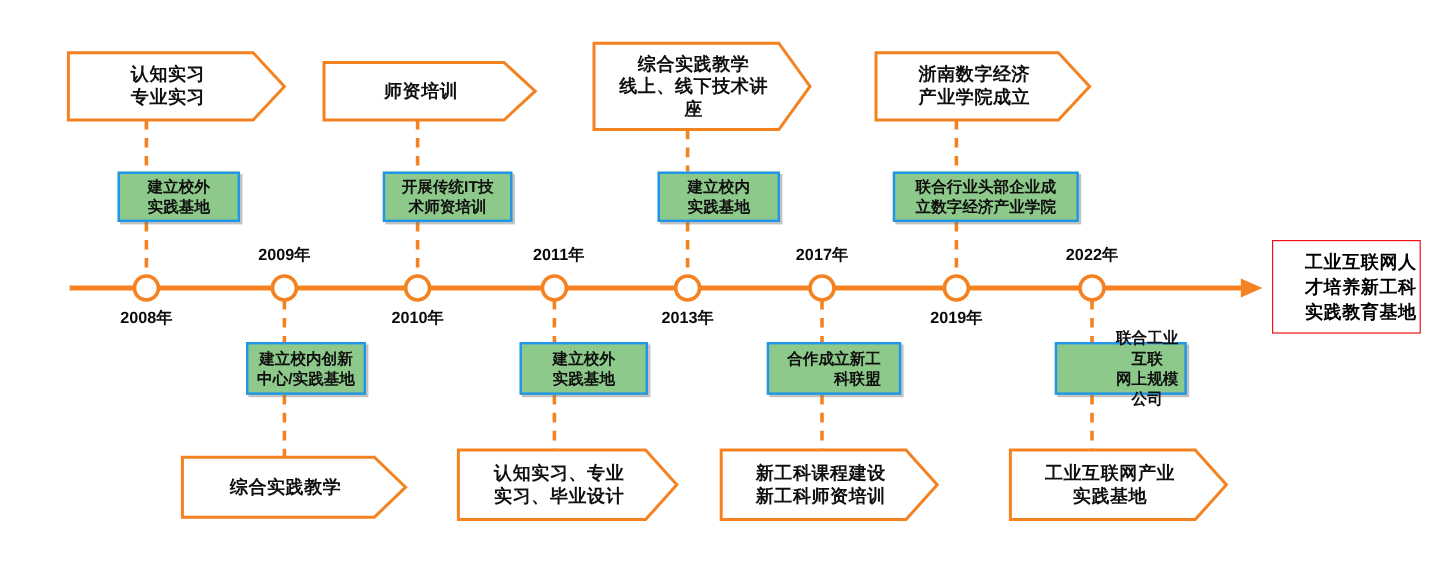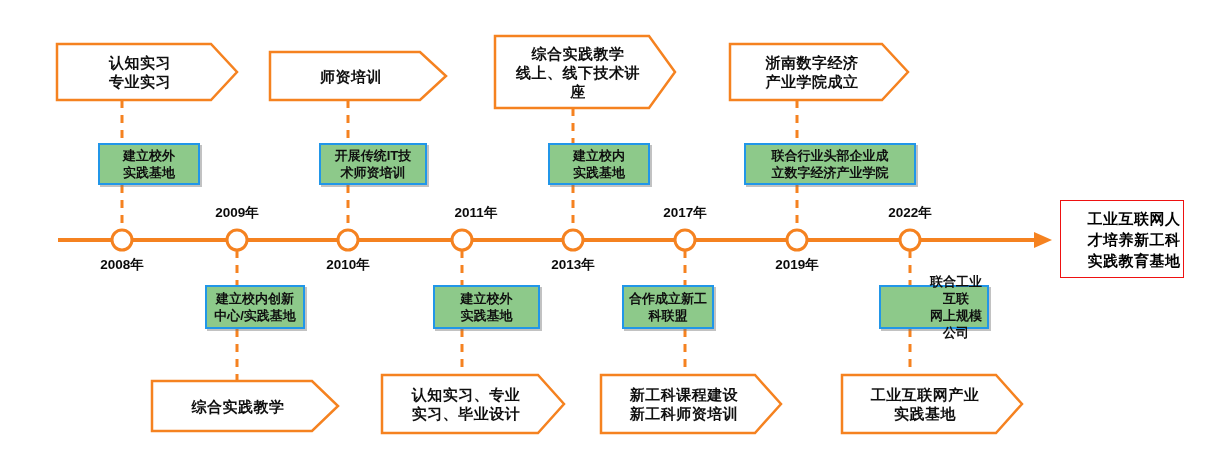--- a/index.html
+++ b/index.html
@@ -69,21 +69,21 @@
       <polygon points="152,381 312,381 338,406 312,431 152,431" fill="#FFFFFF" stroke="#F58220" stroke-width="2.5" stroke-linejoin="miter"></polygon>
       <polygon points="382,375 538,375 564,404 538,433 382,433" fill="#FFFFFF" stroke="#F58220" stroke-width="2.5" stroke-linejoin="miter"></polygon>
       <polygon points="601,375 755,375 781,404 755,433 601,433" fill="#FFFFFF" stroke="#F58220" stroke-width="2.5" stroke-linejoin="miter"></polygon>
       <polygon points="842,375 996,375 1022,404 996,433 842,433" fill="#FFFFFF" stroke="#F58220" stroke-width="2.5" stroke-linejoin="miter"></polygon>
     </svg>
 
   <div id="years-layer">
       <div class="year" style="left: 82px; width: 80px; top: 256px;">2008年</div>
       <div class="year" style="left: 197px; width: 80px; top: 204px;">2009年</div>
       <div class="year" style="left: 308px; width: 80px; top: 256px;">2010年</div>
-      <div class="year" style="left: 436px; width: 80px; top: 204px;">2011年</div>
+      <div class="year" style="left: 407px; width: 80px; top: 204px; text-align: right;">2011年</div>
       <div class="year" style="left: 533px; width: 80px; top: 256px;">2013年</div>
       <div class="year" style="left: 645px; width: 80px; top: 204px;">2017年</div>
       <div class="year" style="left: 757px; width: 80px; top: 256px;">2019年</div>
       <div class="year" style="left: 870px; width: 80px; top: 204px;">2022年</div>
     </div>
   <div id="banners-layer">
       <div class="banner" style="left: 57px; top: 44px; width: 180px; height: 56px;">
         <span class="txt">认知实习
 专业实习</span>
       </div>
@@ -115,27 +115,27 @@
 实践基地</span>
       </div>
     </div>
   <div id="milestones-layer">
       <div class="gbox" style="left: 73px; top: 143px; width: 102px; height: 42px;">建立校外
 实践基地</div>
       <div class="gbox" style="left: 294px; top: 143px; width: 108px; height: 42px;">开展传统IT技
 术师资培训</div>
       <div class="gbox" style="left: 523px; top: 143px; width: 102px; height: 42px;">建立校内
 实践基地</div>
-      <div class="gbox" style="left: 719px; top: 143px; width: 172px; height: 42px;">联合行业头部企业成
+      <div class="gbox" style="left: 719px; top: 143px; width: 155px; height: 42px;">联合行业头部企业成
 立数字经济产业学院</div>
       <div class="gbox" style="left: 180px; top: 285px; width: 100px; height: 44px;">建立校内创新
 中心/实践基地</div>
       <div class="gbox" style="left: 408px; top: 285px; width: 107px; height: 44px;">建立校外
 实践基地</div>
-      <div class="gbox" style="left: 597px; top: 285px; width: 92px; height: 44px;">合作成立新工
+      <div class="gbox" style="left: 614px; top: 285px; width: 112px; height: 44px; text-align: right;">合作成立新工
 科联盟</div>
       <div class="gbox" style="left: 854px; top: 285px; width: 110px; height: 44px; padding-left: 44px;">联合工业互联
 网上规模公司</div>
     </div>
 
   <div class="redbox" id="outcome" style="left: 1060px; top: 200px; width: 124px; height: 78px; border-color: rgb(238, 17, 17); background: rgb(255, 255, 255);">工业互联网人
 才培养新工科
 实践教育基地</div>
 </div>
 

